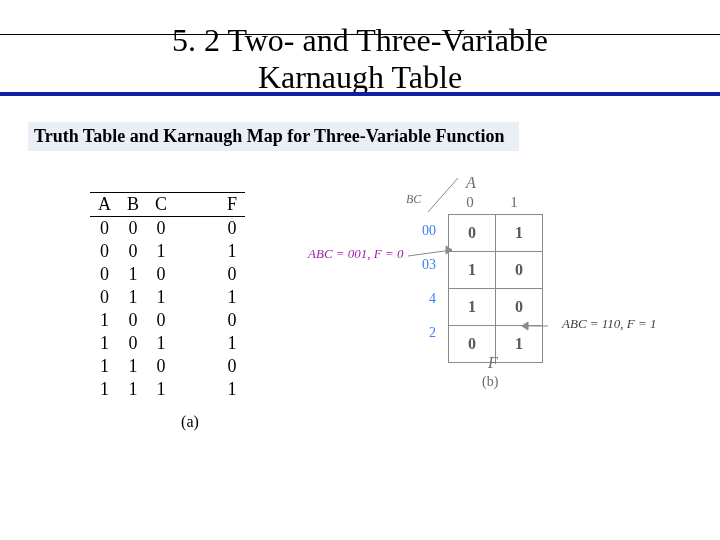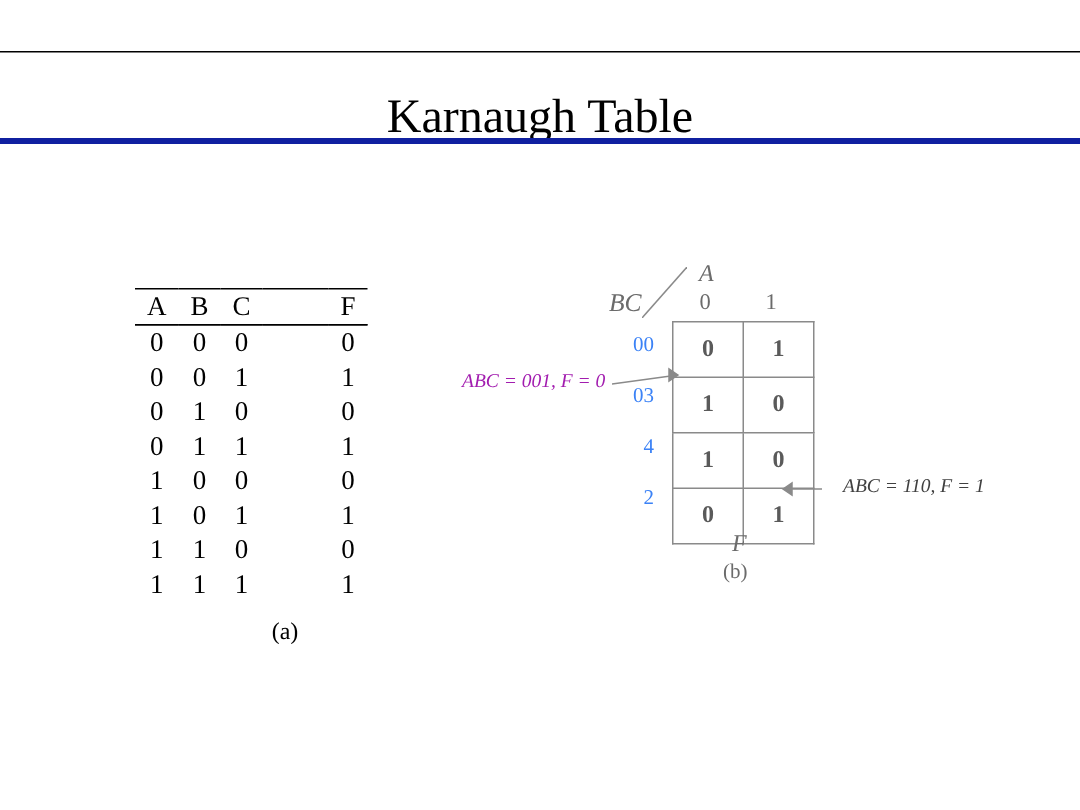--- a/index.html
+++ b/index.html
@@ -125,21 +125,21 @@
   .lbl-A {
     position: absolute;
     left: 96px;
     top: -18px;
     font-size: 16px;
   }
   .lbl-BC {
     position: absolute;
     left: 36px;
     top: 0px;
-    font-size: 17px;
+    font-size: 12px;
   }
   
   .diag {
     position: absolute;
     left: 58px;
     top: -14px;
     width: 30px;
     height: 34px;
   }
   .lbl-F {
@@ -178,25 +178,26 @@
     fill: none;
   }
 </style>
 </head>
 <body>
 
 <div class="slide">
 
   <div class="title-rule-top"></div>
   <div class="title-block">
-    <br>
+    <span>5. 2 Two- and Three-Variable</span><br>
     <span>Karnaugh Table</span>
   </div>
   <div class="title-rule-bottom"></div>
 
+  <div class="subtitle-box">Truth Table and Karnaugh Map for Three-Variable Function</div>
 
   <div class="content">
 
     <div class="truth-wrap">
       <table class="truth">
         <thead>
           <tr class="hdr-underline">
             <th>A</th>
             <th>B</th>
             <th>C</th>

